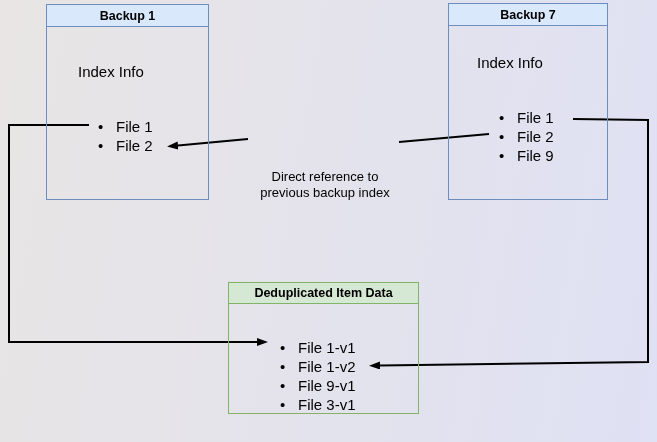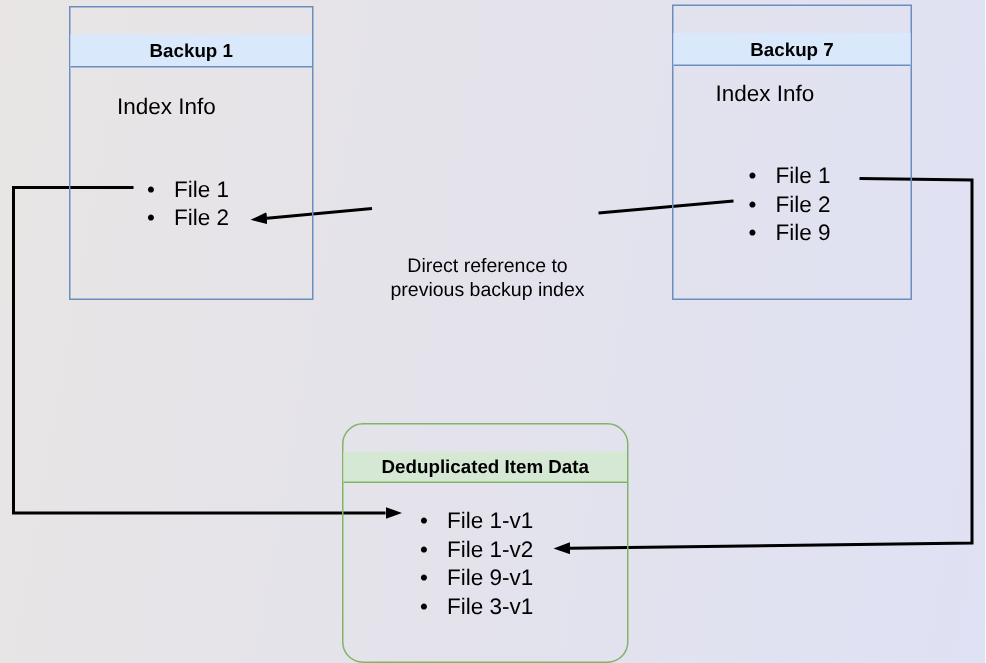--- a/index.html
+++ b/index.html
@@ -22,21 +22,21 @@
     position: absolute;
     box-sizing: border-box;
     background: transparent;
   }
   .node.blue  { border: 1.5px solid #6c8ebf; }
   .node.green { border: 1.5px solid #82b366; }
   .node-header {
     position: absolute; left: 0; top: 0; right: 0;
     box-sizing: border-box;
     display: flex; align-items: center; justify-content: center;
-    font-size: 12.5px; font-weight: bold; color: #000; margin-top: 18px;
+    font-size: 12.5px; font-weight: bold; color: #000;
   }
   .node.blue  .node-header { height: 22px; background: #dae8fc; border-bottom: 1.5px solid #6c8ebf; }
   .node.green .node-header { height: 21px; background: #d5e8d4; border-bottom: 1.5px solid #82b366; }
   .section-label {
     position: absolute;
     font-size: 15px; color: #000; white-space: nowrap;
   }
   ul.file-list {
     position: absolute;
     margin: 0; padding: 0; list-style: none;
@@ -92,21 +92,21 @@
       <span>Backup 7</span>
     </div>
     <div class="section-label" style="left:28px; top:50px;">Index Info</div>
     <ul class="file-list" style="left:50px; top:104px;">
       <li>File 1</li>
       <li>File 2</li>
       <li>File 9</li>
     </ul>
   </div>
 
-  <div class="node green" style="left:228px; top:282px; width:191px; height:160px;border-radius:14px;">
+  <div class="node green" style="left:228px; top:282px; width:191px; height:132px;">
     <div class="node-header">
       <span>Deduplicated Item Data</span>
     </div>
     <ul class="file-list" style="left:51px; top:55px;">
       <li>File 1-v1</li>
       <li>File 1-v2</li>
       <li>File 9-v1</li>
       <li>File 3-v1</li>
     </ul>
   </div>

